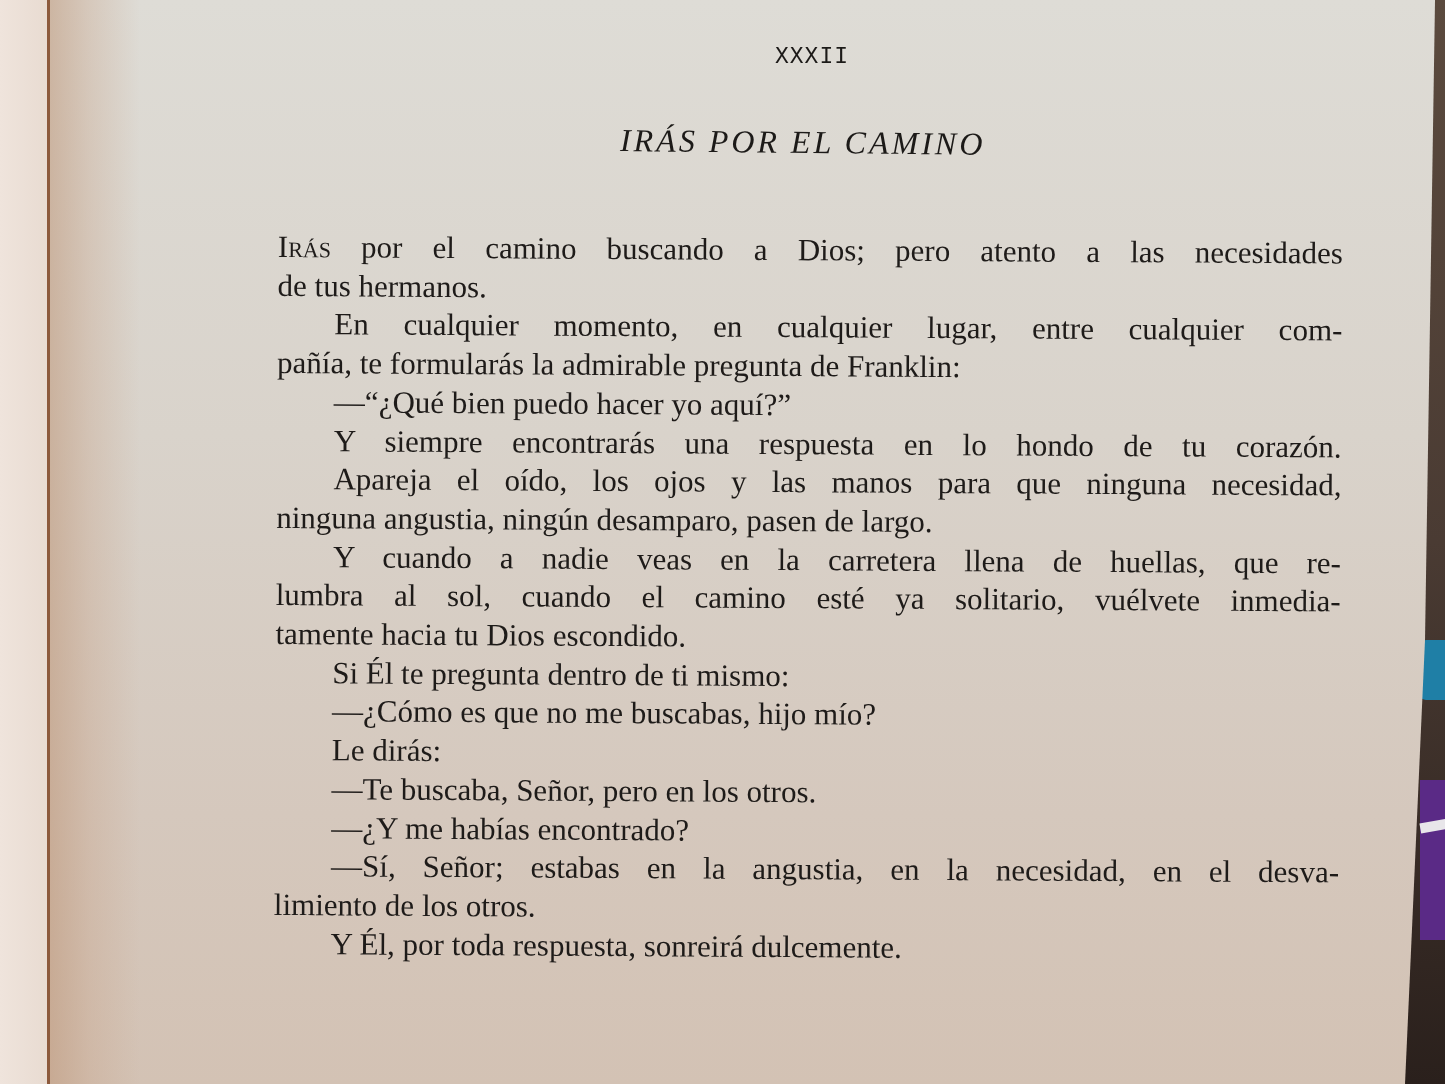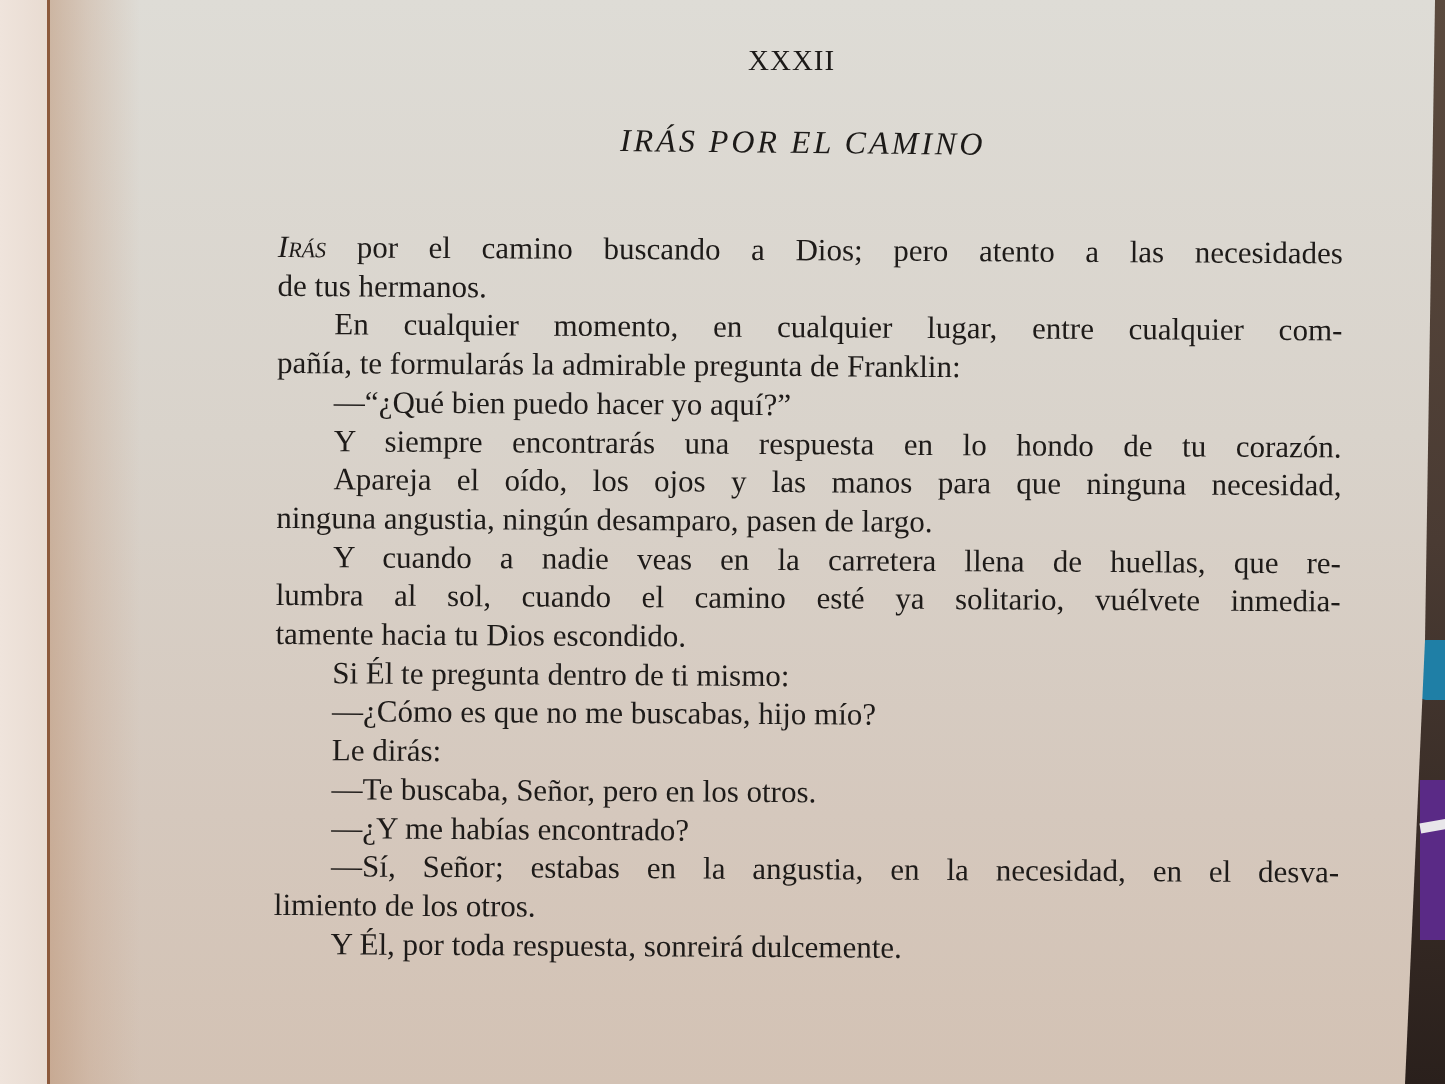--- a/index.html
+++ b/index.html
@@ -39,23 +39,23 @@
   
   .page {
     position: absolute; left: 50px; top: 0;
     width: 1395px; height: 1084px;
     background:
       linear-gradient(90deg, rgba(190,150,120,0.55) 0px, rgba(200,165,140,0.35) 40px, rgba(200,170,150,0.0) 90px),
       linear-gradient(180deg, #dedcd6 0%, #d9d3cb 40%, #d5c8bd 75%, #d3c2b4 100%);
     clip-path: polygon(0 0, 1385px 0, 1375px 640px, 1355px 1084px, 0 1084px);
   }
   .chapter-number {
-    position: absolute; left: 698px; top: 44px;
-    font-family: Liberation Serif, serif;
-    font-size: 29px; letter-spacing: 1px;
+    position: absolute; left: 725px; top: 44px;
+    font-family: Liberation Mono, monospace;
+    font-size: 23px; letter-spacing: 1px;
     color: #1c1a18;
   }
   .chapter-title {
     position: absolute; left: 570px; top: 122px;
     font-family: "Liberation Serif", serif;
     font-style: italic;
     font-size: 32px; letter-spacing: 3px;
     color: #1c1a18;
     transform: rotate(0.6deg);
     transform-origin: left center;
@@ -66,21 +66,21 @@
     font-family: "Liberation Serif", serif;
     font-size: 31px;
     line-height: 38.7px;
     color: #1e1b19;
     transform: rotate(0.35deg);
     transform-origin: left top;
   }
   .line { white-space: nowrap; display: block; }
   .line.justify { text-align: justify; text-align-last: justify; white-space: normal; }
   .indent { padding-left: 57px; }
-  .sc { font-variant: small-caps; font-style: italic; }
+  .sc { font-variant: small-caps; }
 </style>
 </head>
 <body>
 
 <div class="scene">
   <div class="bg-teal"></div>
   <div class="bg-purple"></div>
   <div class="bg-stripe"></div>
 
   <div class="left-page"></div>

